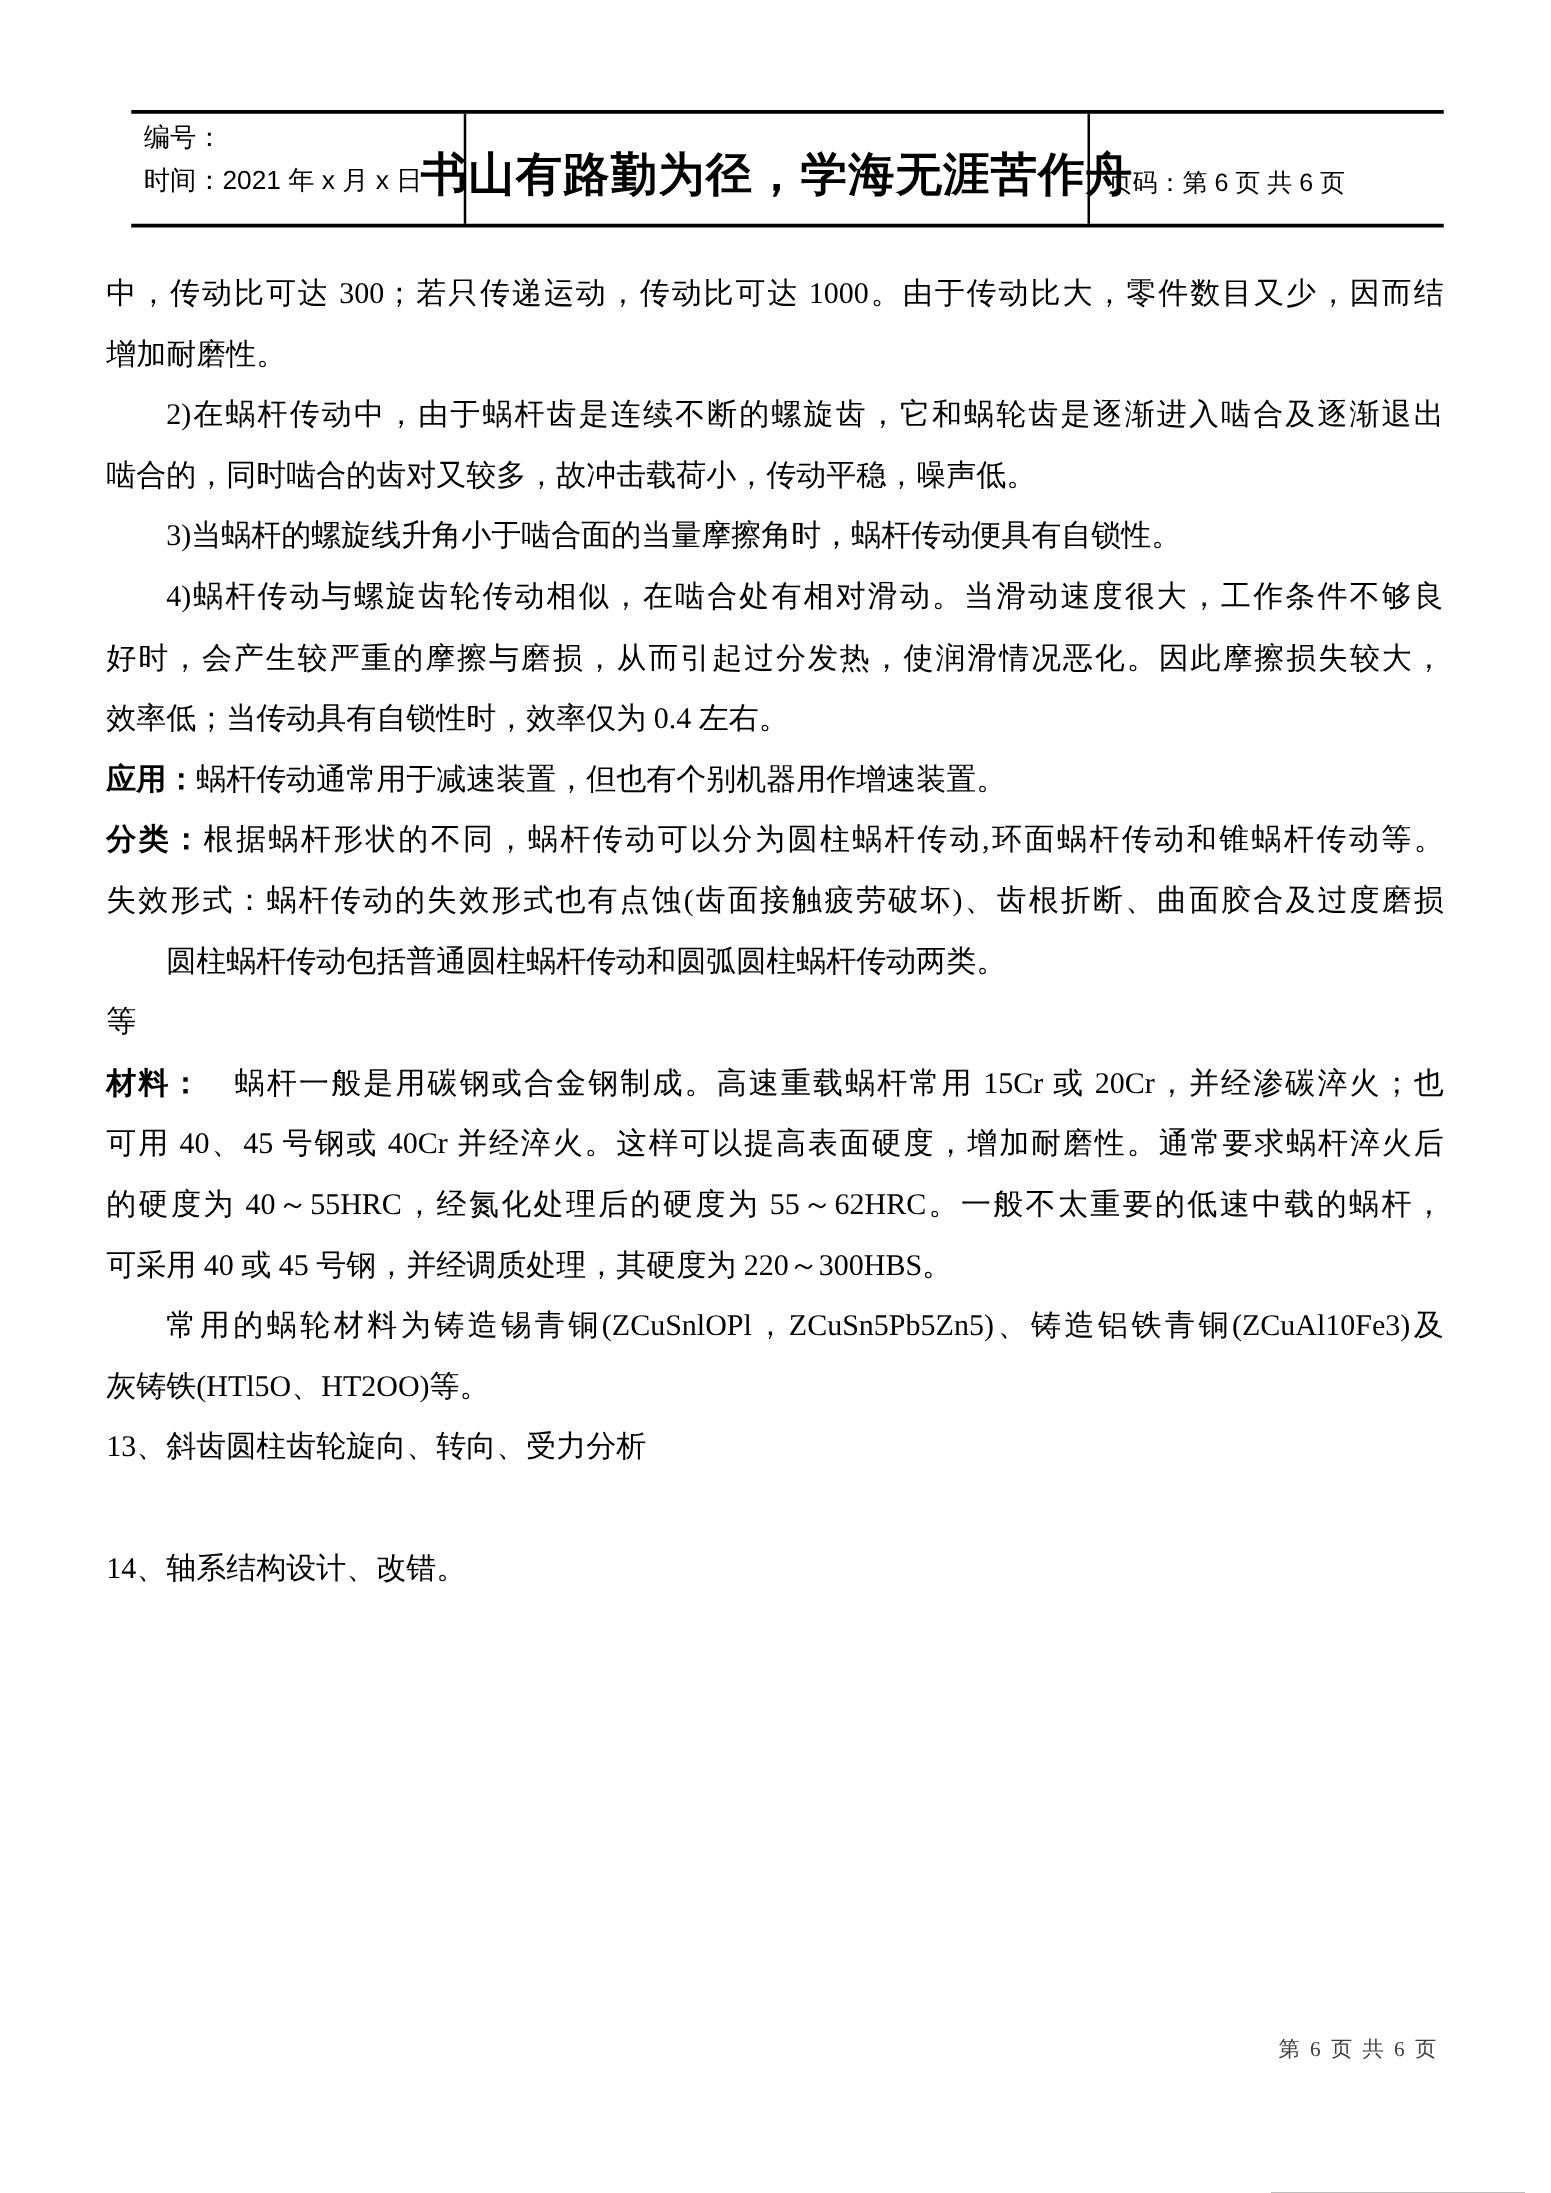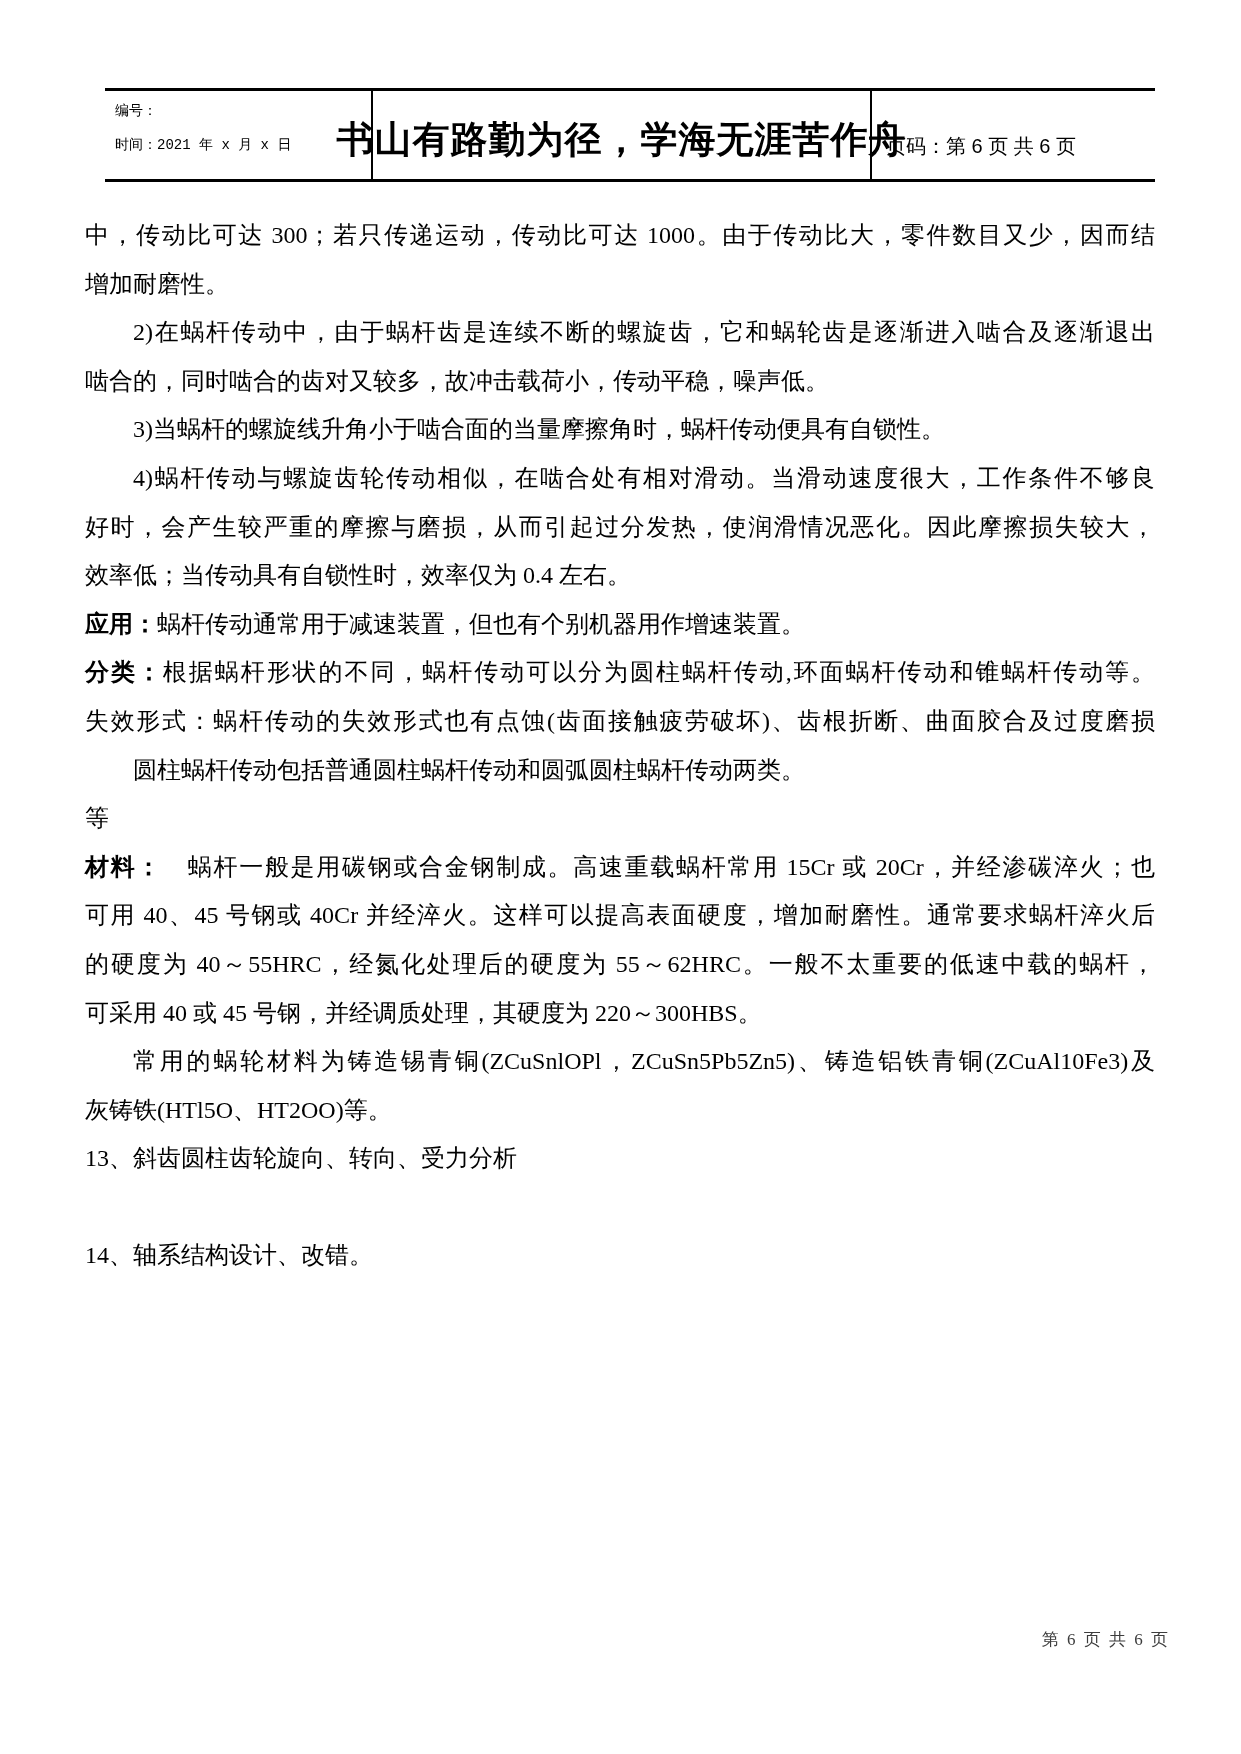--- a/index.html
+++ b/index.html
@@ -2,36 +2,36 @@
 <html><head>
 <meta charset="utf-8">
 <style>
   html,body{margin:0;padding:0;background:#888;}
   .page{position:relative;width:1241px;height:1754px;background:#ffffff;margin:0 auto;overflow:hidden;
         font-family:"Liberation Serif","DejaVu Serif",serif;color:#000;}
   
   .header-table{position:absolute;left:105px;top:88px;width:1050px;height:94px;
         border-top:3px solid #000;border-bottom:3px solid #000;display:flex;box-sizing:border-box;}
   .hcell{box-sizing:border-box;height:100%;}
-  .hcell-left{width:266px;padding:3px 14px 0 10px;font-family:Liberation Mono, monospace;
-        font-size:14px;line-height:34px;}
+  .hcell-left{width:266px;padding:3px 14px 0 10px;font-family:Liberation Sans, sans-serif;
+        font-size:21px;line-height:34px;}
   .hcell-mid{width:499px;border-left:2px solid #000;display:flex;align-items:center;justify-content:center;}
   .motto{color:#000000;font-weight:bold;font-size:37px;letter-spacing:1px;margin-top:10px;white-space:nowrap;}
   .hcell-right{flex:1;border-left:2px solid #000;display:flex;align-items:center;padding-left:14px;
         font-family:"Liberation Sans","DejaVu Sans",sans-serif;font-size:20px;}
   .hcell-right span{margin-top:23px;text-align:center;}
   
   .doc-body{position:absolute;left:85px;top:211px;width:1070px;font-size:24px;}
   .line{height:48.6px;line-height:48.6px;text-align:justify;overflow:visible;}
   .line.full{text-align-last:justify;}
   .line.indent{text-indent:48px;}
   .b{font-weight:bold;}
   .u{text-underline-offset:5px;}
   
-  .footer{position:absolute;left:100px;top:1628px;width:1070px;text-align:right;
+  .footer{position:absolute;left:81px;top:1628px;width:1070px;text-align:right;
         font-size:17px;letter-spacing:2px;color:#3d3d3d;}
 </style>
 </head>
 <body>
 
 <div class="page">
 
   <div class="header-table">
     <div class="hcell hcell-left">
       <div>编号：</div>

